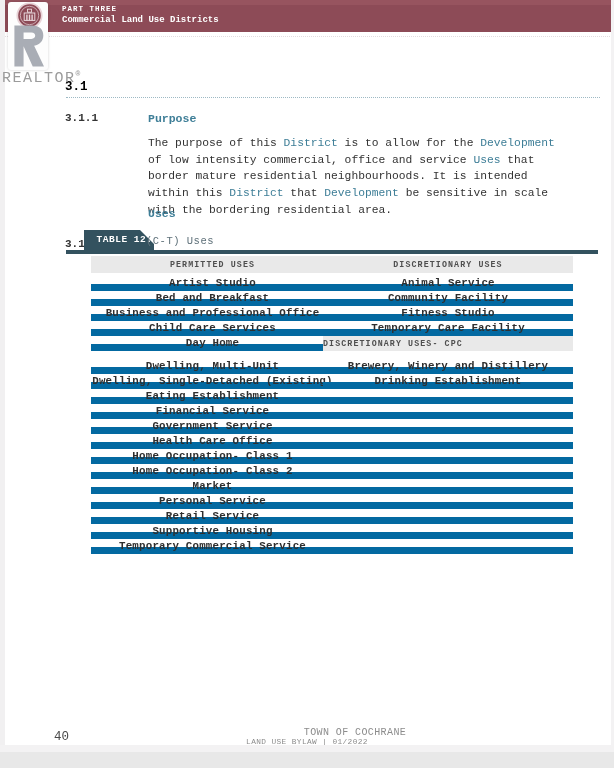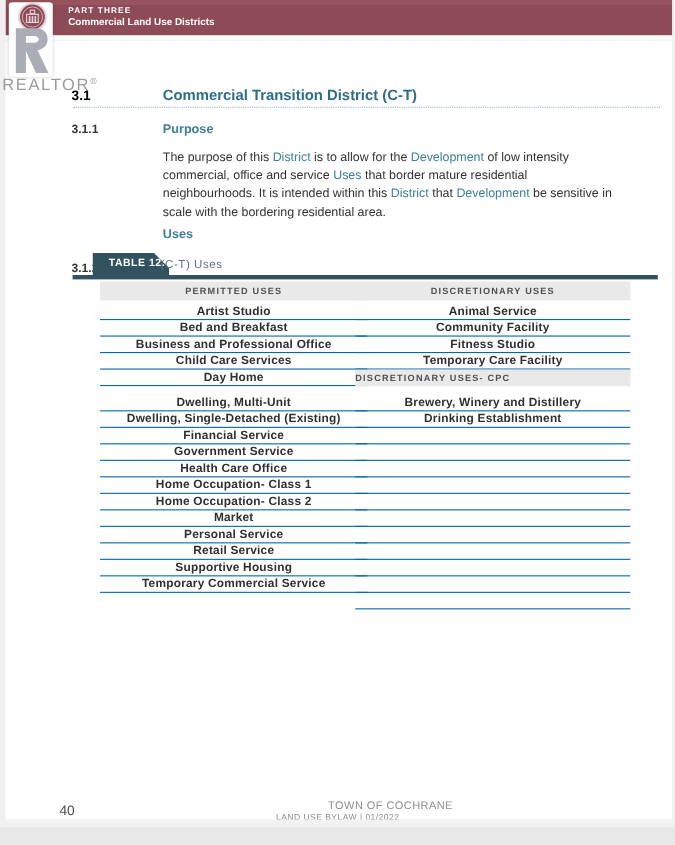--- a/index.html
+++ b/index.html
@@ -1,17 +1,17 @@
 <!DOCTYPE html>
 <html><head>
 <meta charset="utf-8">
 <style>
   html,body{margin:0;padding:0;background:#e8e8e8;}
   .page{position:relative;width:614px;height:752px;background:#ffffff;overflow:hidden;
-        font-family:Liberation Sans, sans-serif;}
+        font-family:Liberation Mono, monospace;}
   
   .edge-left{position:absolute;left:0;top:0;width:5px;height:100%;background:#f1f0f1;}
   .edge-right{position:absolute;right:0;top:0;width:3px;height:100%;background:#f3f2f3;}
   .edge-bottom{position:absolute;left:0;bottom:0;width:100%;height:7px;background:#f3f2f3;}
 
   
   .band{position:absolute;left:5px;top:0;right:0;height:32px;
         background:linear-gradient(180deg,#97545f 0 5px,#8d4b57 5px 100%);}
   .band .part{position:absolute;left:57px;top:5px;color:#ffffff;font-size:7.5px;
         font-weight:700;letter-spacing:1px;}
@@ -51,21 +51,21 @@
        letter-spacing:.5px;}
   .thick-rule{position:absolute;left:66px;top:250px;width:532px;height:3.5px;background:#33525f;}
 
   
   .col{position:absolute;top:256px;}
   .col-left{left:91px;width:243px;}
   .col-right{left:323px;width:250px;}
   .thead{height:17px;line-height:17px;background:#e9e9e9;font-size:8.3px;font-weight:700;
        letter-spacing:1.1px;color:#4f4f4f;text-align:center;margin-bottom:3px;}
   .trow{height:15px;line-height:14px;font-size:10.8px;font-weight:600;color:#2f2f2f;
-       text-align:center;border-bottom:1px solid #0369a1;box-sizing:border-box;
+       text-align:center;border-bottom:7px solid #0369a1;box-sizing:border-box;
        letter-spacing:.2px;}
   .cpc-head{height:15px;line-height:15px;background:#e9e9e9;font-size:8.3px;font-weight:700;
        letter-spacing:1.1px;color:#4f4f4f;text-align:left;box-sizing:border-box;}
   .tgap{height:8px;}
 
   
   .page-num{position:absolute;left:54px;top:730px;font-size:12.5px;color:#4a4a4a;}
   .footer-center{position:absolute;left:0;width:614px;text-align:center;color:#8c8c8c;
        letter-spacing:.4px;}
   .fc1{top:727px;font-size:10px;margin-left:48px;}
@@ -96,21 +96,20 @@
   </div>
   <div class="rl-r">
     <svg width="31" height="42" viewBox="0 0 44 58">
       <path fill="#a9adb5" fill-rule="evenodd" d="M2 0 H27 C38 0 43 6 43 14 C43 22 38 27 30 28.5 L44 58 H28 L15 29.5 V58 H2 Z
            M15 10 V19 H26 C30 19 31.5 16.5 31.5 14.5 C31.5 12.5 30 10 26 10 Z"></path>
     </svg>
   </div>
   <div class="rl-word"><span>REALTOR</span><sup>®</sup></div>
 
   <div class="sec-num h31-num">3.1</div>
-  <div class="sec-title h31-title">Commercial Transition District (C-T)</div>
   <div class="dotted-rule"></div>
 
   <div class="sub-num" style="top:112px;">3.1.1</div>
   <div class="sub-head" style="top:112px;">Purpose</div>
 
   <div class="para"><span>The purpose of this </span><span class="lnk">District</span><span> is to allow for the </span><span class="lnk">Development</span><span> of low intensity commercial, office and service </span><span class="lnk">Uses</span><span> that border mature residential neighbourhoods. It is intended within this </span><span class="lnk">District</span><span> that </span><span class="lnk">Development</span><span> be sensitive in scale with the bordering residential area.</span></div>
 
   <div class="sub-num" style="top:206px;margin-top:32px;">3.1.2</div>
   <div class="sub-head" style="top:207px;">Uses</div>
 
@@ -121,20 +120,21 @@
   <div class="col col-left" id="col-left">
       <div class="thead">PERMITTED USES</div>
       <div class="trow">Artist Studio</div>
       <div class="trow">Bed and Breakfast</div>
       <div class="trow">Business and Professional Office</div>
       <div class="trow">Child Care Services</div>
       <div class="trow">Day Home</div>
       <div class="tgap">&nbsp;</div>
       <div class="trow">Dwelling, Multi-Unit</div>
       <div class="trow">Dwelling, Single-Detached (Existing)</div>
+      <div class="trow">Eating Establishment</div>
       <div class="trow">Financial Service</div>
       <div class="trow">Government Service</div>
       <div class="trow">Health Care Office</div>
       <div class="trow">Home Occupation- Class 1</div>
       <div class="trow">Home Occupation- Class 2</div>
       <div class="trow">Market</div>
       <div class="trow">Personal Service</div>
       <div class="trow">Retail Service</div>
       <div class="trow">Supportive Housing</div>
       <div class="trow">Temporary Commercial Service</div>

